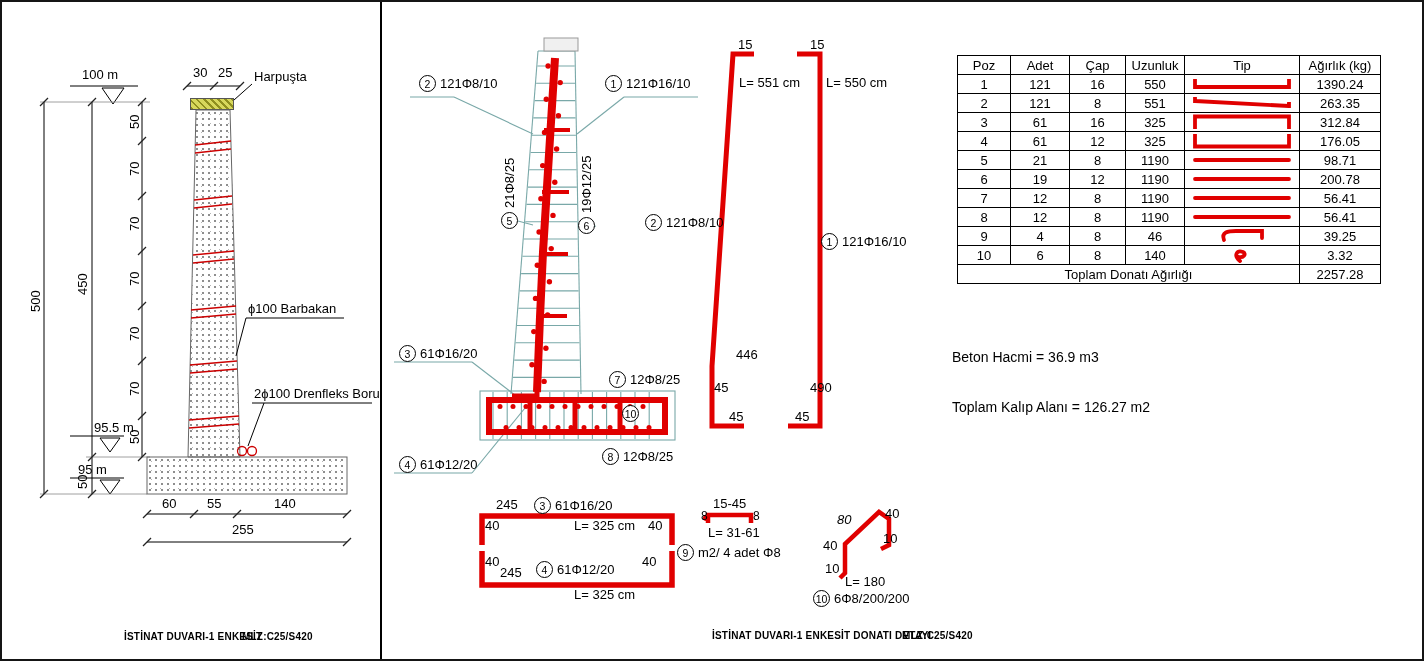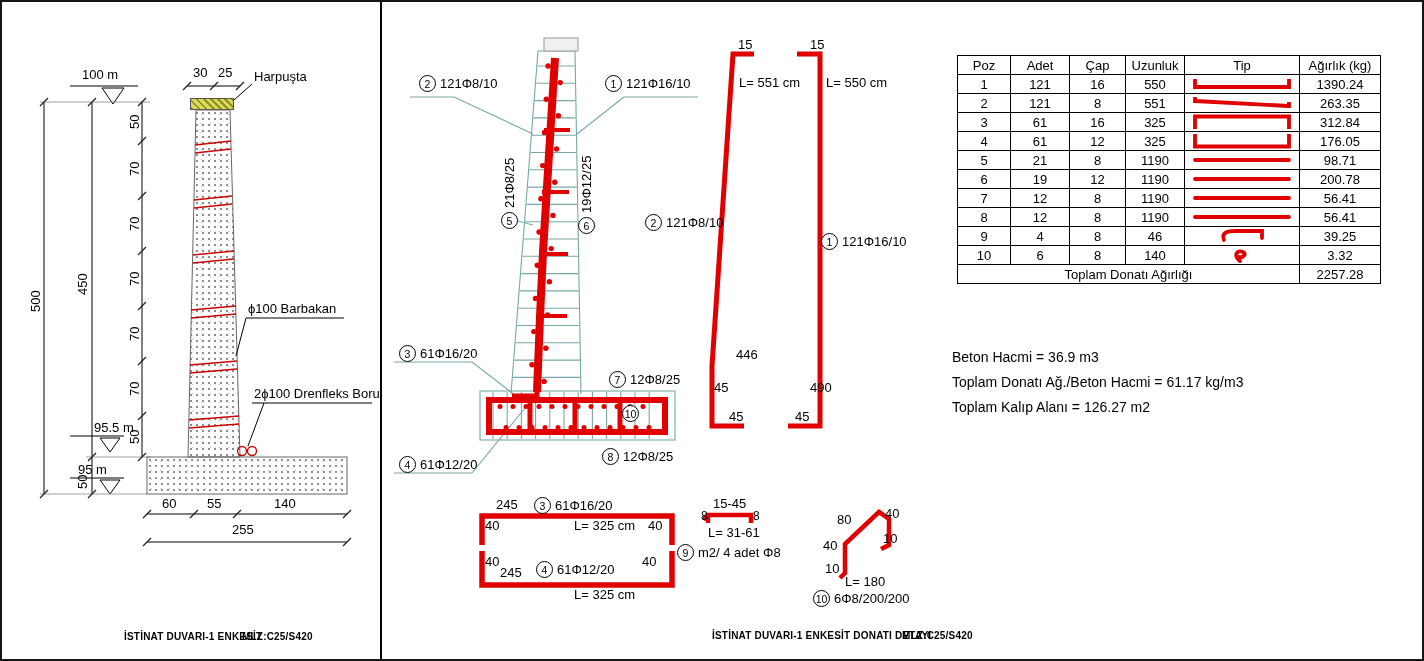--- a/index.html
+++ b/index.html
@@ -280,21 +280,21 @@
       <span class="lbl" style="left: 572px; top: 517px;">L= 325 cm</span>
       <span class="lbl" style="left: 572px; top: 586px;">L= 325 cm</span>
       <span class="lbl" style="left: 483px; top: 517px;">40</span>
       <span class="lbl" style="left: 646px; top: 517px;">40</span>
       <span class="lbl" style="left: 483px; top: 553px;">40</span>
       <span class="lbl" style="left: 640px; top: 553px;">40</span>
       <span class="lbl" style="left: 711px; top: 495px;">15-45</span>
       <span class="lbl sm" style="left: 699px; top: 508px;">8</span>
       <span class="lbl sm" style="left: 751px; top: 508px;">8</span>
       <span class="lbl" style="left: 706px; top: 524px;">L= 31-61</span>
-      <span class="lbl" style="left: 835px; top: 511px;">80</span>
+      <span class="lbl" style="left: 835px; top: 511px; font-style: italic;">80</span>
       <span class="lbl" style="left: 883px; top: 505px;">40</span>
       <span class="lbl" style="left: 881px; top: 530px;">10</span>
       <span class="lbl" style="left: 821px; top: 537px;">40</span>
       <span class="lbl" style="left: 823px; top: 560px;">10</span>
       <span class="lbl" style="left: 843px; top: 573px;">L= 180</span>
     </div>
   <div id="callouts">
       <div class="callout" style="left: 417px; top: 73px;">
         <span class="circ">2</span>
         <span>121Φ8/10</span>
@@ -503,20 +503,19 @@
   <table id="sum-table">
     <colgroup>
         <col style="width:209px">
         <col style="width:214px">
       </colgroup>
     <tbody>
     </tbody>
   </table>
 
   <div class="note" style="left:950px;top:347px">Beton Hacmi = 36.9 m3</div>
-  <div class="note" style="left:950px;top:372px">Toplam Donatı Ağ./Beton Hacmi = 61.17 kg/m3</div>
   <div class="note" style="left:950px;top:397px">Toplam Kalıp Alanı = 126.27 m2</div>
 
   <div class="cap" style="left:122px;top:629px">İSTİNAT DUVARI-1 ENKESİT</div>
   <div class="cap" style="left:240px;top:629px">MLZ:C25/S420</div>
   <div class="cap" style="left:710px;top:628px">İSTİNAT DUVARI-1 ENKESİT DONATI DETAYI</div>
   <div class="cap" style="left:900px;top:628px">MLZ:C25/S420</div>
 </div>
 
 </body></html>

